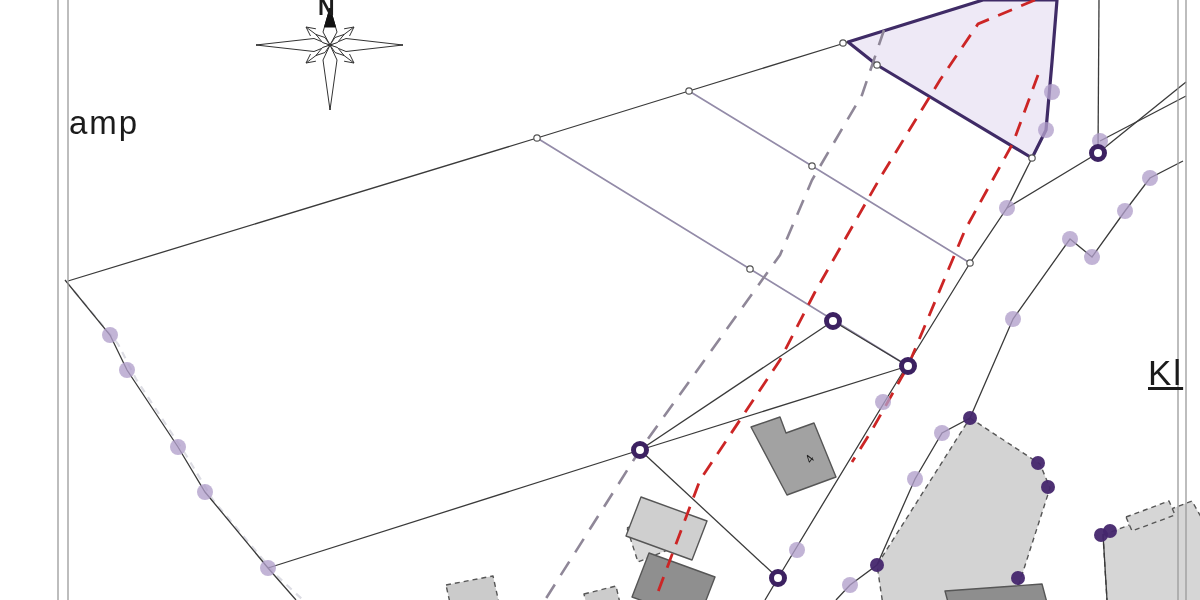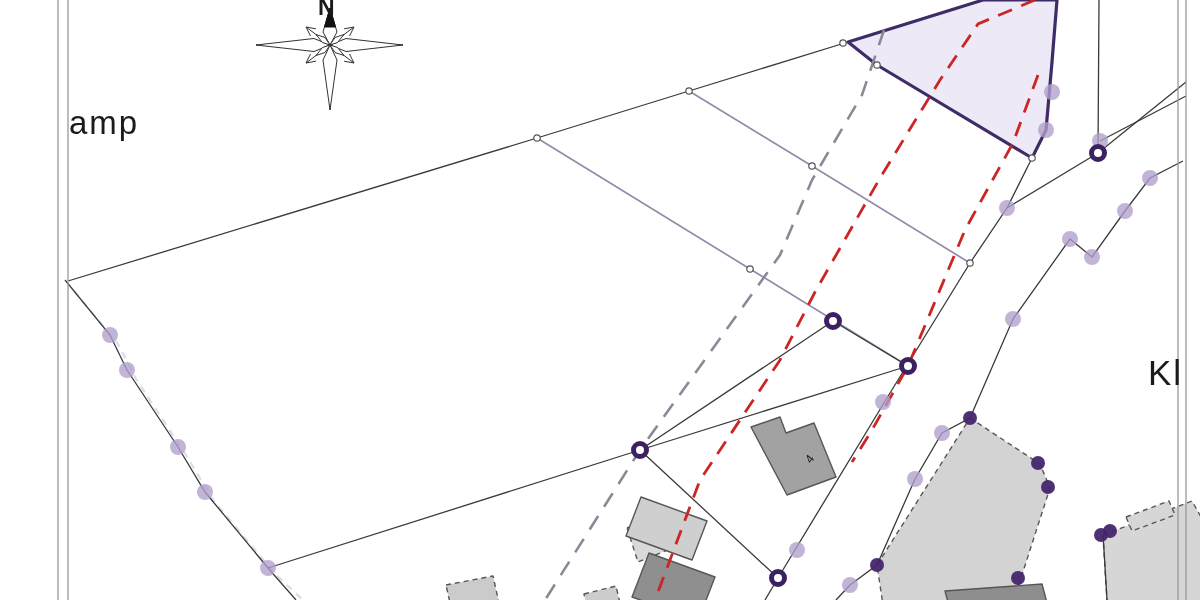--- a/index.html
+++ b/index.html
@@ -108,15 +108,15 @@
       <line x1="344.1" y1="61.2" x2="354" y2="63" stroke="#333333" stroke-width="1"></line>
       <line x1="349.5" y1="54" x2="354" y2="63" stroke="#333333" stroke-width="1"></line>
       <polygon points="344,55.5 335,52.5 330,45 337.5,47.5" fill="#fff" stroke="#333333" stroke-width="1" stroke-dasharray="none" stroke-linejoin="round"></polygon>
       <line x1="330" y1="45" x2="306" y2="63" stroke="#333333" stroke-width="1"></line>
       <line x1="310.5" y1="54" x2="306" y2="63" stroke="#333333" stroke-width="1"></line>
       <line x1="315.9" y1="61.2" x2="306" y2="63" stroke="#333333" stroke-width="1"></line>
       <polygon points="316,55.5 325,52.5 330,45 322.5,47.5" fill="#fff" stroke="#333333" stroke-width="1" stroke-dasharray="none" stroke-linejoin="round"></polygon>
     </svg>
   <div class="maplabel" style="left: 318px; top: -4px; font-size: 23px; font-weight: 700;">N</div>
   <div class="maplabel" style="left: 69px; top: 106px; font-size: 33px; font-weight: 400;">amp</div>
-  <div class="maplabel" style="left: 1148px; top: 355px; font-size: 35px; font-weight: 400;">Kl</div>
+  <div class="maplabel" style="left: 1148px; top: 355px; font-size: 35px; font-weight: 400; text-decoration: underline;">Kl</div>
   <div class="maplabel" style="left: 806px; top: 452px; font-size: 12px; font-weight: 400; transform: rotate(-52deg);">4</div>
 </div>
 
 </body></html>

